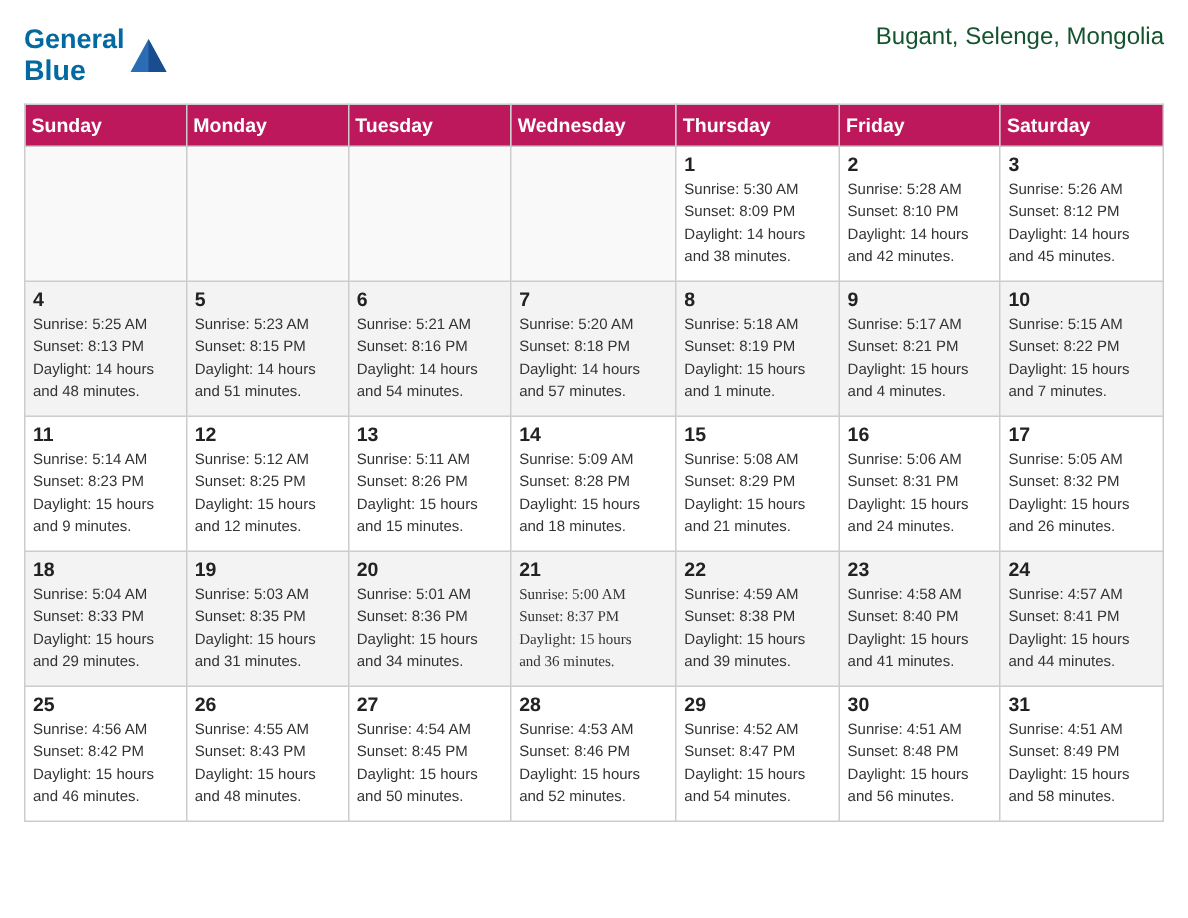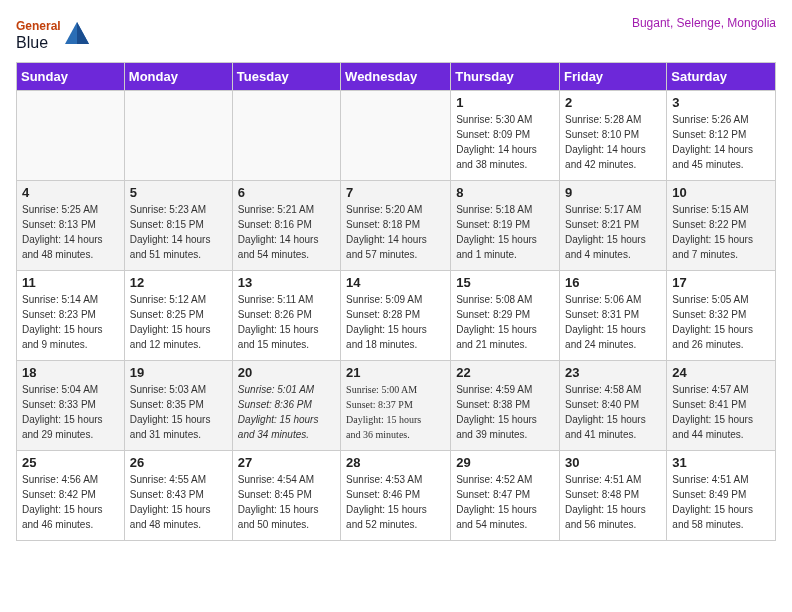--- a/index.html
+++ b/index.html
@@ -14,52 +14,52 @@
       display: flex;
       justify-content: space-between;
       align-items: flex-start;
       margin-bottom: 10px;
     }
     .logo {
       display: flex;
       align-items: center;
     }
     .logo-text-general {
-      font-size: 12px;
-      font-weight: bold;
-      color: #c2410c;
+      font-size: 18px;
+      font-weight: bold;
+      color: #0369a1;
     }
     .logo-text-blue {
-      font-size: 16px;
-      font-weight: normal;
-      color: #0f172a;
+      font-size: 19px;
+      font-weight: bold;
+      color: #0369a1;
     }
     .logo-icon {
       width: 28px;
       height: 28px;
       margin-left: 2px;
     }
     .title-block {
       text-align: right;
     }
     .month-title {
       font-size: 36px;
       font-weight: bold;
       color: #333;
     }
     .location-title {
-      font-size: 12px;
-      color: #a21caf;
+      font-size: 16px;
+      color: #14532d;
     }
     table {
       width: 100%;
       border-collapse: collapse;
     }
     th {
-      background-color: #6d28d9;
+      background-color: #be185d;
       color: #fff;
       font-size: 13px;
       font-weight: bold;
       padding: 6px 4px;
       text-align: left;
       border: 1px solid #ccc;
     }
     td {
       vertical-align: top;
       border: 1px solid #ccc;
@@ -260,21 +260,21 @@
         </td>
         <td class="alt-row">
           <span class="day-num">19</span>
           <div class="day-info" style="white-space: pre-line;">Sunrise: 5:03 AM
 Sunset: 8:35 PM
 Daylight: 15 hours
 and 31 minutes.</div>
         </td>
         <td class="alt-row">
           <span class="day-num">20</span>
-          <div class="day-info" style="white-space: pre-line; font-style: italic;">Sunrise: 5:01 AM
+          <div class="day-info" style="white-space: pre-line;">Sunrise: 5:01 AM
 Sunset: 8:36 PM
 Daylight: 15 hours
 and 34 minutes.</div>
         </td>
         <td class="alt-row">
           <span class="day-num">21</span>
           <div class="day-info" style="white-space: pre-line; font-family: Liberation Serif, serif;">Sunrise: 5:00 AM
 Sunset: 8:37 PM
 Daylight: 15 hours
 and 36 minutes.</div>

